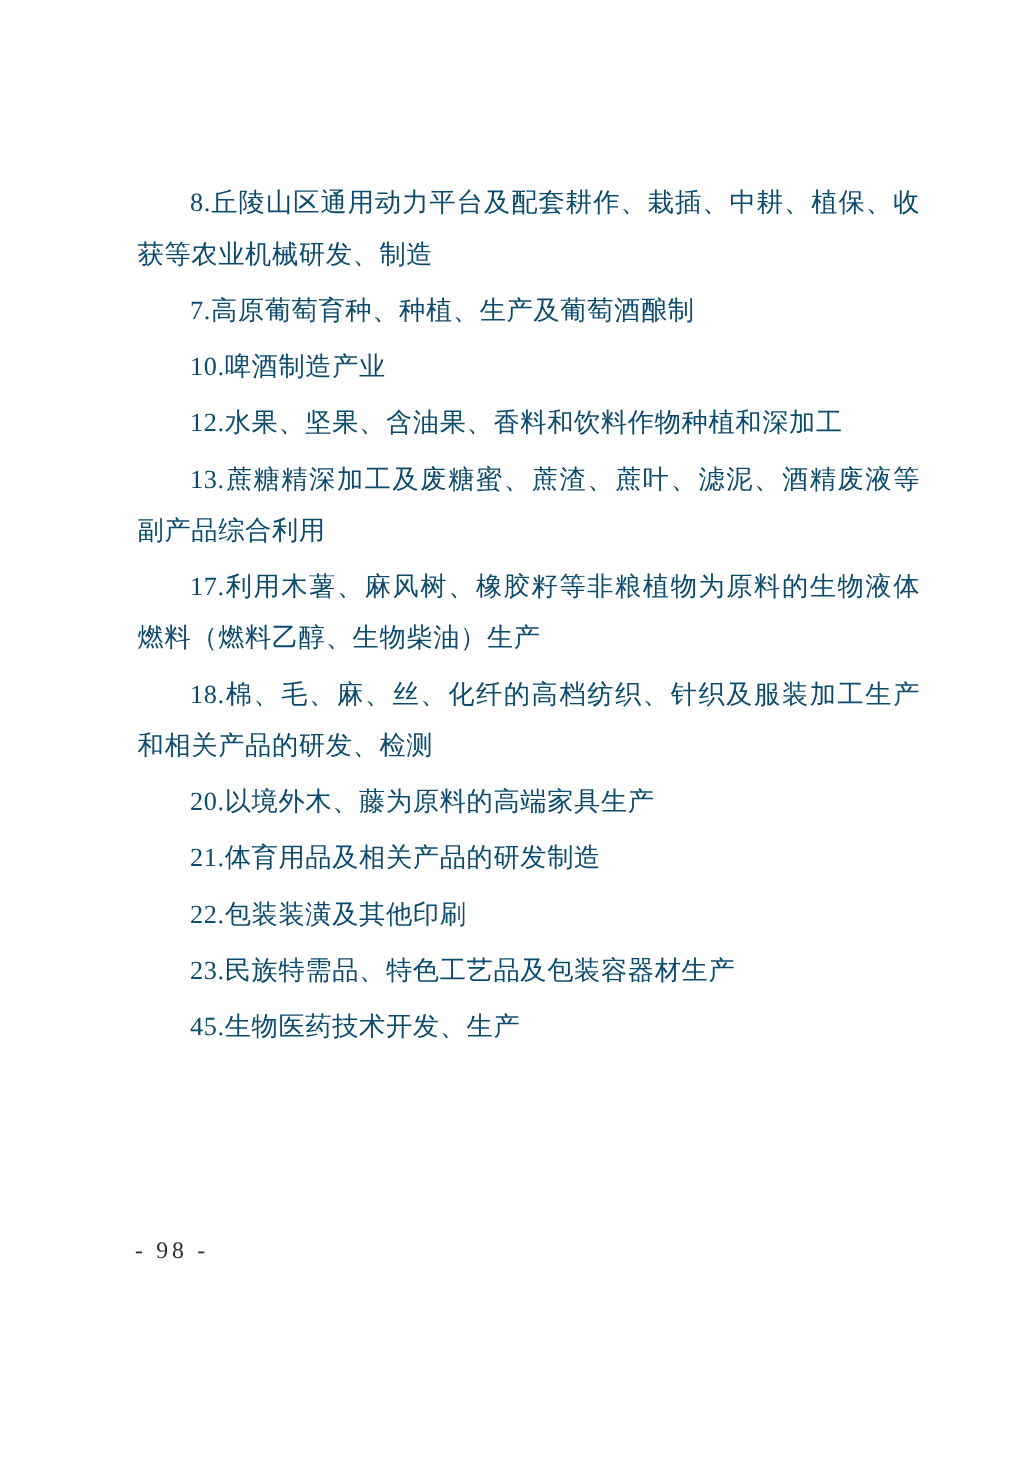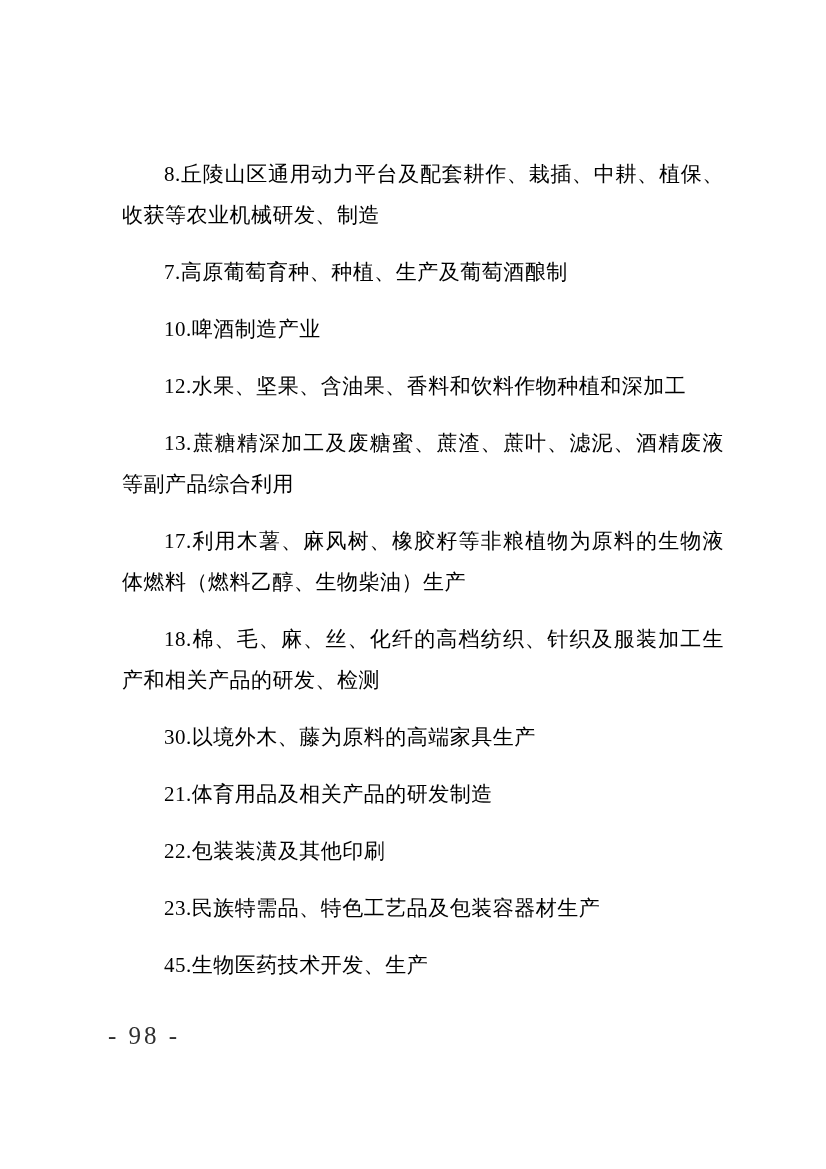--- a/index.html
+++ b/index.html
@@ -20,50 +20,50 @@
     inset: 0;
     background: #ffffff;
   }
   .content {
     position: absolute;
     left: 106px;
     top: 138px;
     width: 634px;
   }
   .content p {
-    margin: 16px;
+    margin: 4px;
     padding: 0;
     font-size: 21px;
     line-height: 41px;
     text-indent: 2em;
     text-align: justify;
     letter-spacing: 0.5px;
-    color: #000000;
+    color: #0c4a6e;
   }
   .page-number {
     position: absolute;
     left: 108px;
-    top: 1022px;
-    font-size: 25px;
+    top: 990px;
+    font-size: 19px;
     letter-spacing: 3px;
     color: #2f2f2f;
   }
 </style>
 </head>
 <body>
 
 <div class="page">
   <div class="content">
     <p>8.丘陵山区通用动力平台及配套耕作、栽插、中耕、植保、收获等农业机械研发、制造</p>
     <p>7.高原葡萄育种、种植、生产及葡萄酒酿制</p>
     <p>10.啤酒制造产业</p>
     <p>12.水果、坚果、含油果、香料和饮料作物种植和深加工</p>
     <p>13.蔗糖精深加工及废糖蜜、蔗渣、蔗叶、滤泥、酒精废液等副产品综合利用</p>
     <p>17.利用木薯、麻风树、橡胶籽等非粮植物为原料的生物液体燃料（燃料乙醇、生物柴油）生产</p>
     <p>18.棉、毛、麻、丝、化纤的高档纺织、针织及服装加工生产和相关产品的研发、检测</p>
-    <p>30.以境外木、藤为原料的高端家具生产</p>
+    <p>20.以境外木、藤为原料的高端家具生产</p>
     <p>21.体育用品及相关产品的研发制造</p>
     <p>22.包装装潢及其他印刷</p>
     <p>23.民族特需品、特色工艺品及包装容器材生产</p>
     <p>45.生物医药技术开发、生产</p>
   </div>
   <div class="page-number">- 98 -</div>
 </div>
 
 </body></html>

